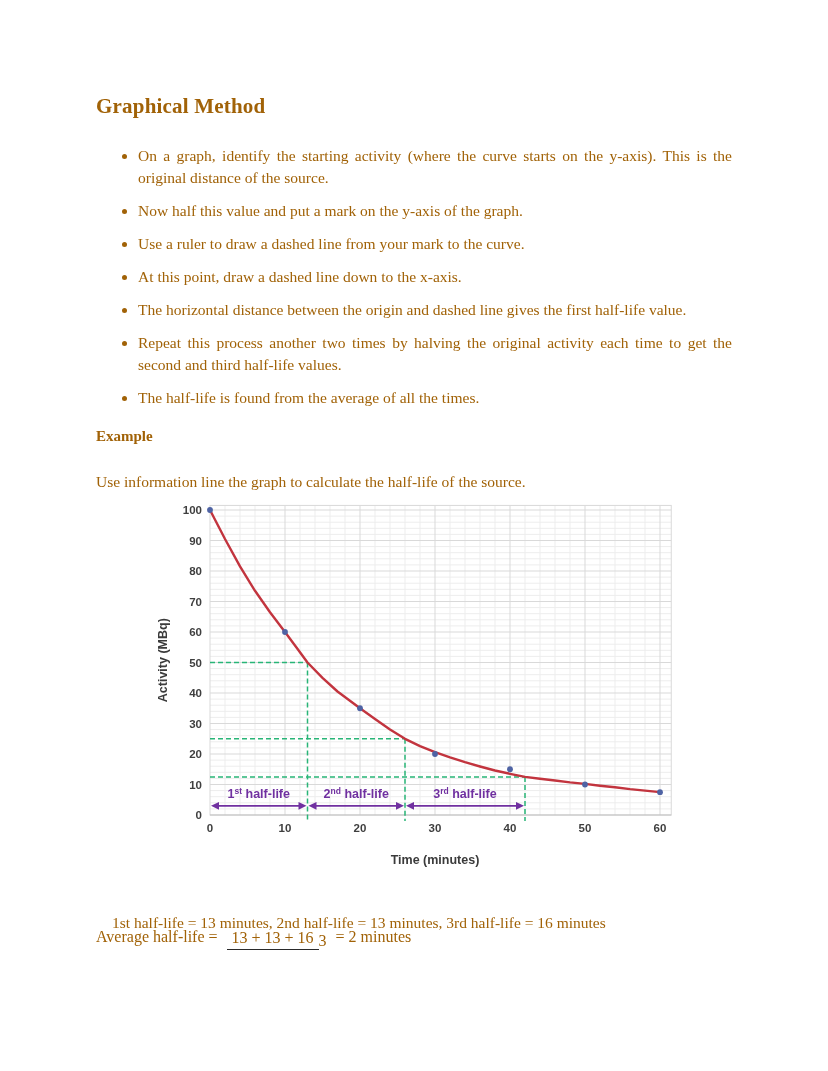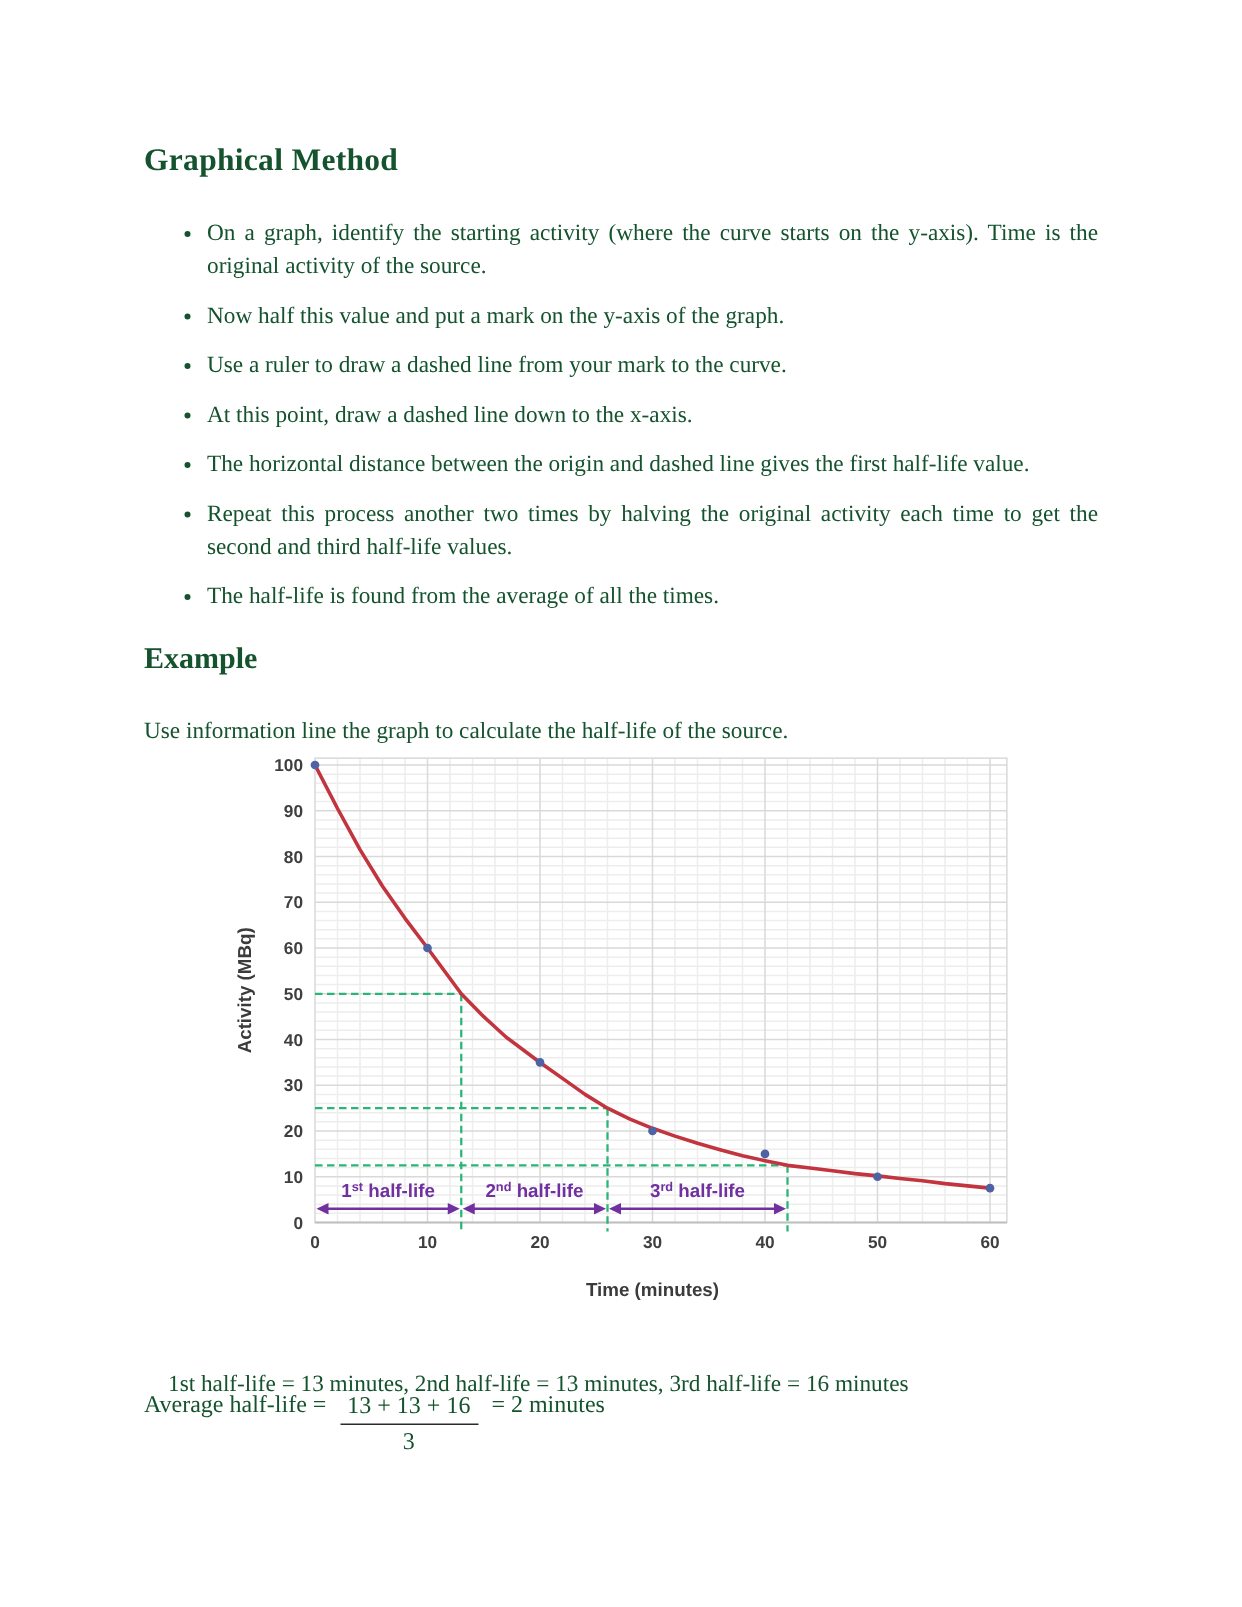--- a/index.html
+++ b/index.html
@@ -1,42 +1,42 @@
 <!DOCTYPE html>
 <html><head>
 <meta charset="utf-8">
 <style>
   html,body{margin:0;padding:0;background:#fff;}
   .page{position:relative;width:828px;height:1071px;background:#ffffff;overflow:hidden;
-        font-family:"Liberation Serif",serif;color:#14532d;}
+        font-family:"Liberation Serif",serif;color:#a16207;}
   h1.doc-heading{margin:94px 96px 0 96px;font-size:21px;font-weight:bold;letter-spacing:.2px;}
   ul.bullets{margin:26px 96px 0 120px;padding-left:18px;list-style:disc;}
   ul.bullets li{font-size:15.5px;line-height:22px;margin-bottom:11px;text-align:justify;}
-  h2.example-heading{margin:19px 96px 0 96px;font-size:20px;font-weight:bold;}
+  h2.example-heading{margin:19px 96px 0 96px;font-size:15px;font-weight:bold;}
   p.intro{margin:26px 96px 0 96px;font-size:15.5px;line-height:22px;}
   .chart-wrap{position:absolute;left:152px;top:490px;width:524px;height:392px;}
   .chart-wrap svg{display:block;}
   .tick{font:600 11.5px "Liberation Sans",sans-serif;fill:#3f3f3f;}
   .axis-title{font:700 12.5px "Liberation Sans",sans-serif;fill:#3b3b3b;}
   .span-label{font:700 12.5px "Liberation Sans",sans-serif;}
   p.results{position:absolute;left:96px;top:898px;margin:16px;font-size:15.5px;width:660px;}
   .formula{position:absolute;left:96px;top:928px;display:flex;gap:9px;font-size:16px;}
-  .frac{display:inline-flex;flex-direction:column;align-items:center;line-height:19px;}
+  .frac{display:inline-flex;flex-direction:row;align-items:center;line-height:19px;}
   .frac .num{border-bottom:1.3px solid #2a2a2a;padding:0 5px 2px 5px;}
   .frac .den{padding-top:2px;}
 </style>
 </head>
 <body>
 
 <div class="page">
 
   <h1 class="doc-heading">Graphical Method</h1>
 
   <ul class="bullets">
-    <li>On a graph, identify the starting activity (where the curve starts on the y-axis). Time is the original activity of the source.</li>
+    <li>On a graph, identify the starting activity (where the curve starts on the y-axis). This is the original distance of the source.</li>
     <li>Now half this value and put a mark on the y-axis of the graph.</li>
     <li>Use a ruler to draw a dashed line from your mark to the curve.</li>
     <li>At this point, draw a dashed line down to the x-axis.</li>
     <li>The horizontal distance between the origin and dashed line gives the first half-life value.</li>
     <li>Repeat this process another two times by halving the original activity each time to get the second and third half-life values.</li>
     <li>The half-life is found from the average of all the times.</li>
   </ul>
 
   <h2 class="example-heading">Example</h2>
 

